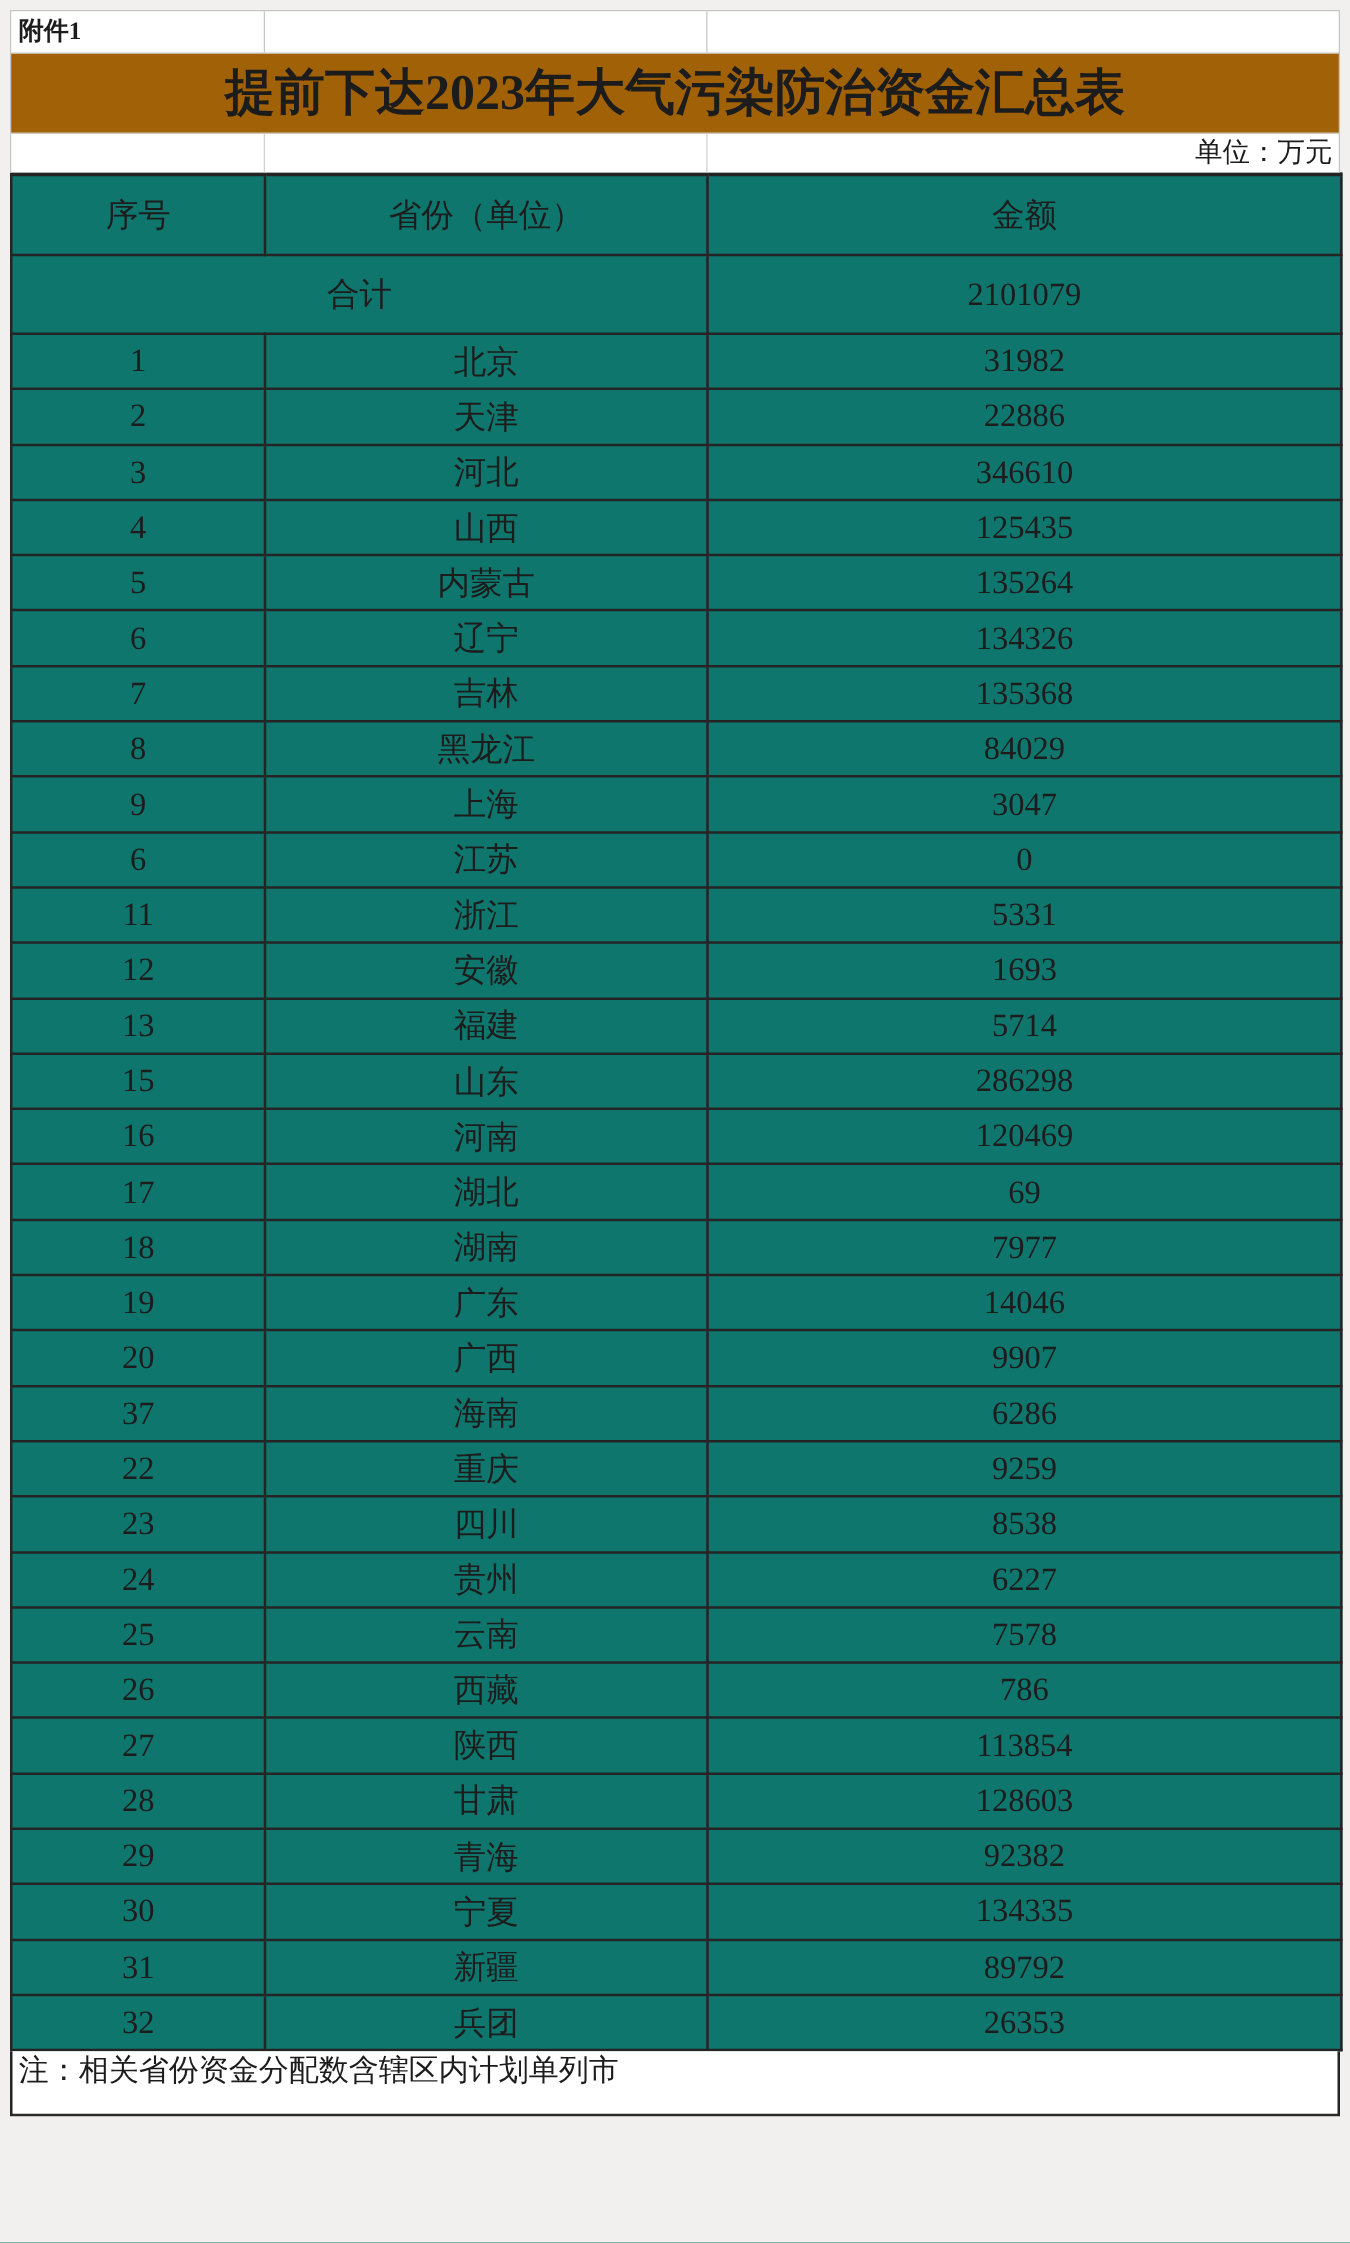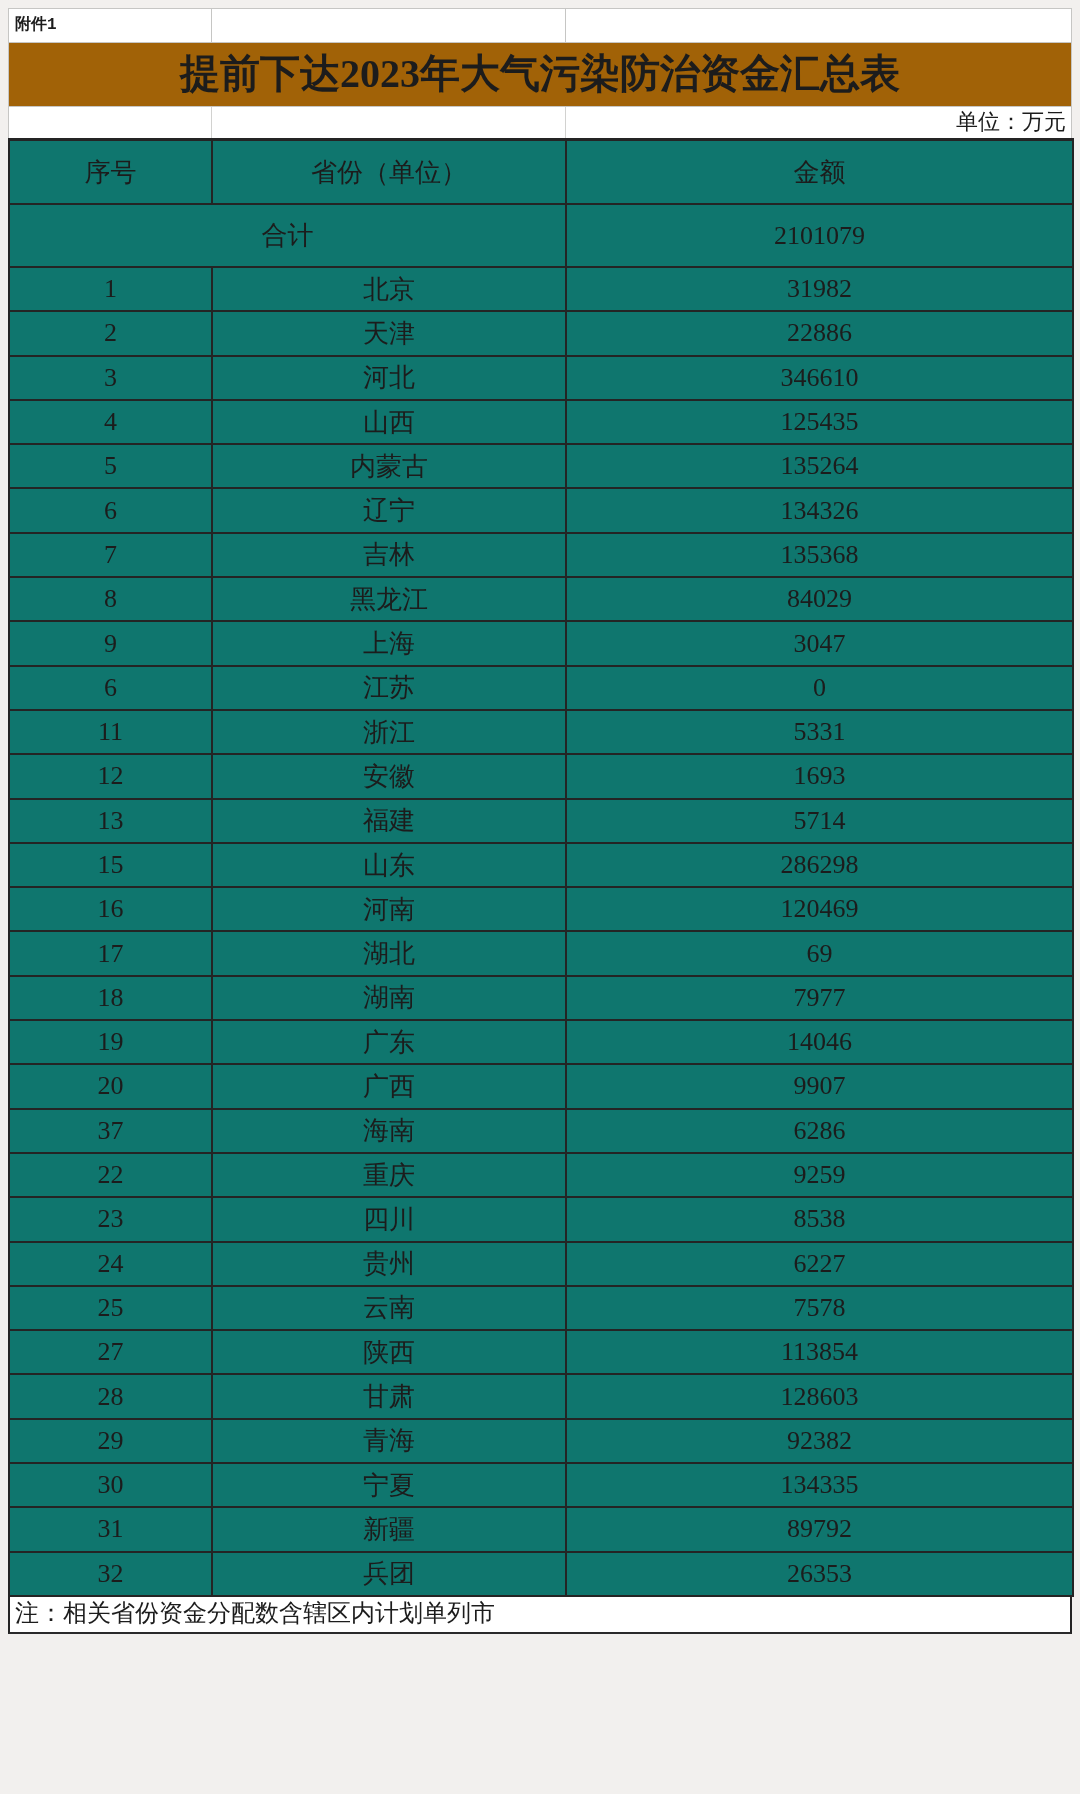--- a/index.html
+++ b/index.html
@@ -29,23 +29,23 @@
     border-top: 1px solid #c6c6c4;
     border-left: 1px solid #c6c6c4;
     border-right: 1px solid #c6c6c4;
     border-bottom: 1px solid #c6c6c4;
     box-sizing: border-box;
   }
   .attachment-cell-a {
     width: 203px;
     box-sizing: border-box;
     border-right: 1px solid #c6c6c4;
-    font-family: Liberation Mono, monospace;
+    font-family: Liberation Serif, serif;
     font-weight: bold;
-    font-size: 16px;
+    font-size: 20px;
     line-height: 33px;
     padding-left: 6px;
   }
   .attachment-cell-b {
     width: 354px;
     box-sizing: border-box;
     border-right: 1px solid #c6c6c4;
   }
   .attachment-cell-c {
     flex: 1;
@@ -107,21 +107,21 @@
     border-top: 3px solid #242424;
   }
   tr.total-row td {
     height: 61px;
   }
   tr.data-row td {
     height: 42.3px;
   }
   
   .note-row {
-    height: 37px;
+    height: 52px;
     background: #ffffff;
     border-left: 2px solid #242424;
     border-right: 2px solid #242424;
     border-bottom: 2px solid #2a2a2a;
     box-sizing: border-box;
     font-size: 24px;
     line-height: 33px;
     padding-left: 5px;
     white-space: nowrap;
   }
@@ -278,20 +278,25 @@
           <td>24</td>
           <td>贵州</td>
           <td>6227</td>
         </tr>
         <tr class="data-row">
           <td>25</td>
           <td>云南</td>
           <td>7578</td>
         </tr>
         <tr class="data-row">
+          <td>26</td>
+          <td>西藏</td>
+          <td>786</td>
+        </tr>
+        <tr class="data-row">
           <td>27</td>
           <td>陕西</td>
           <td>113854</td>
         </tr>
         <tr class="data-row">
           <td>28</td>
           <td>甘肃</td>
           <td>128603</td>
         </tr>
         <tr class="data-row">

